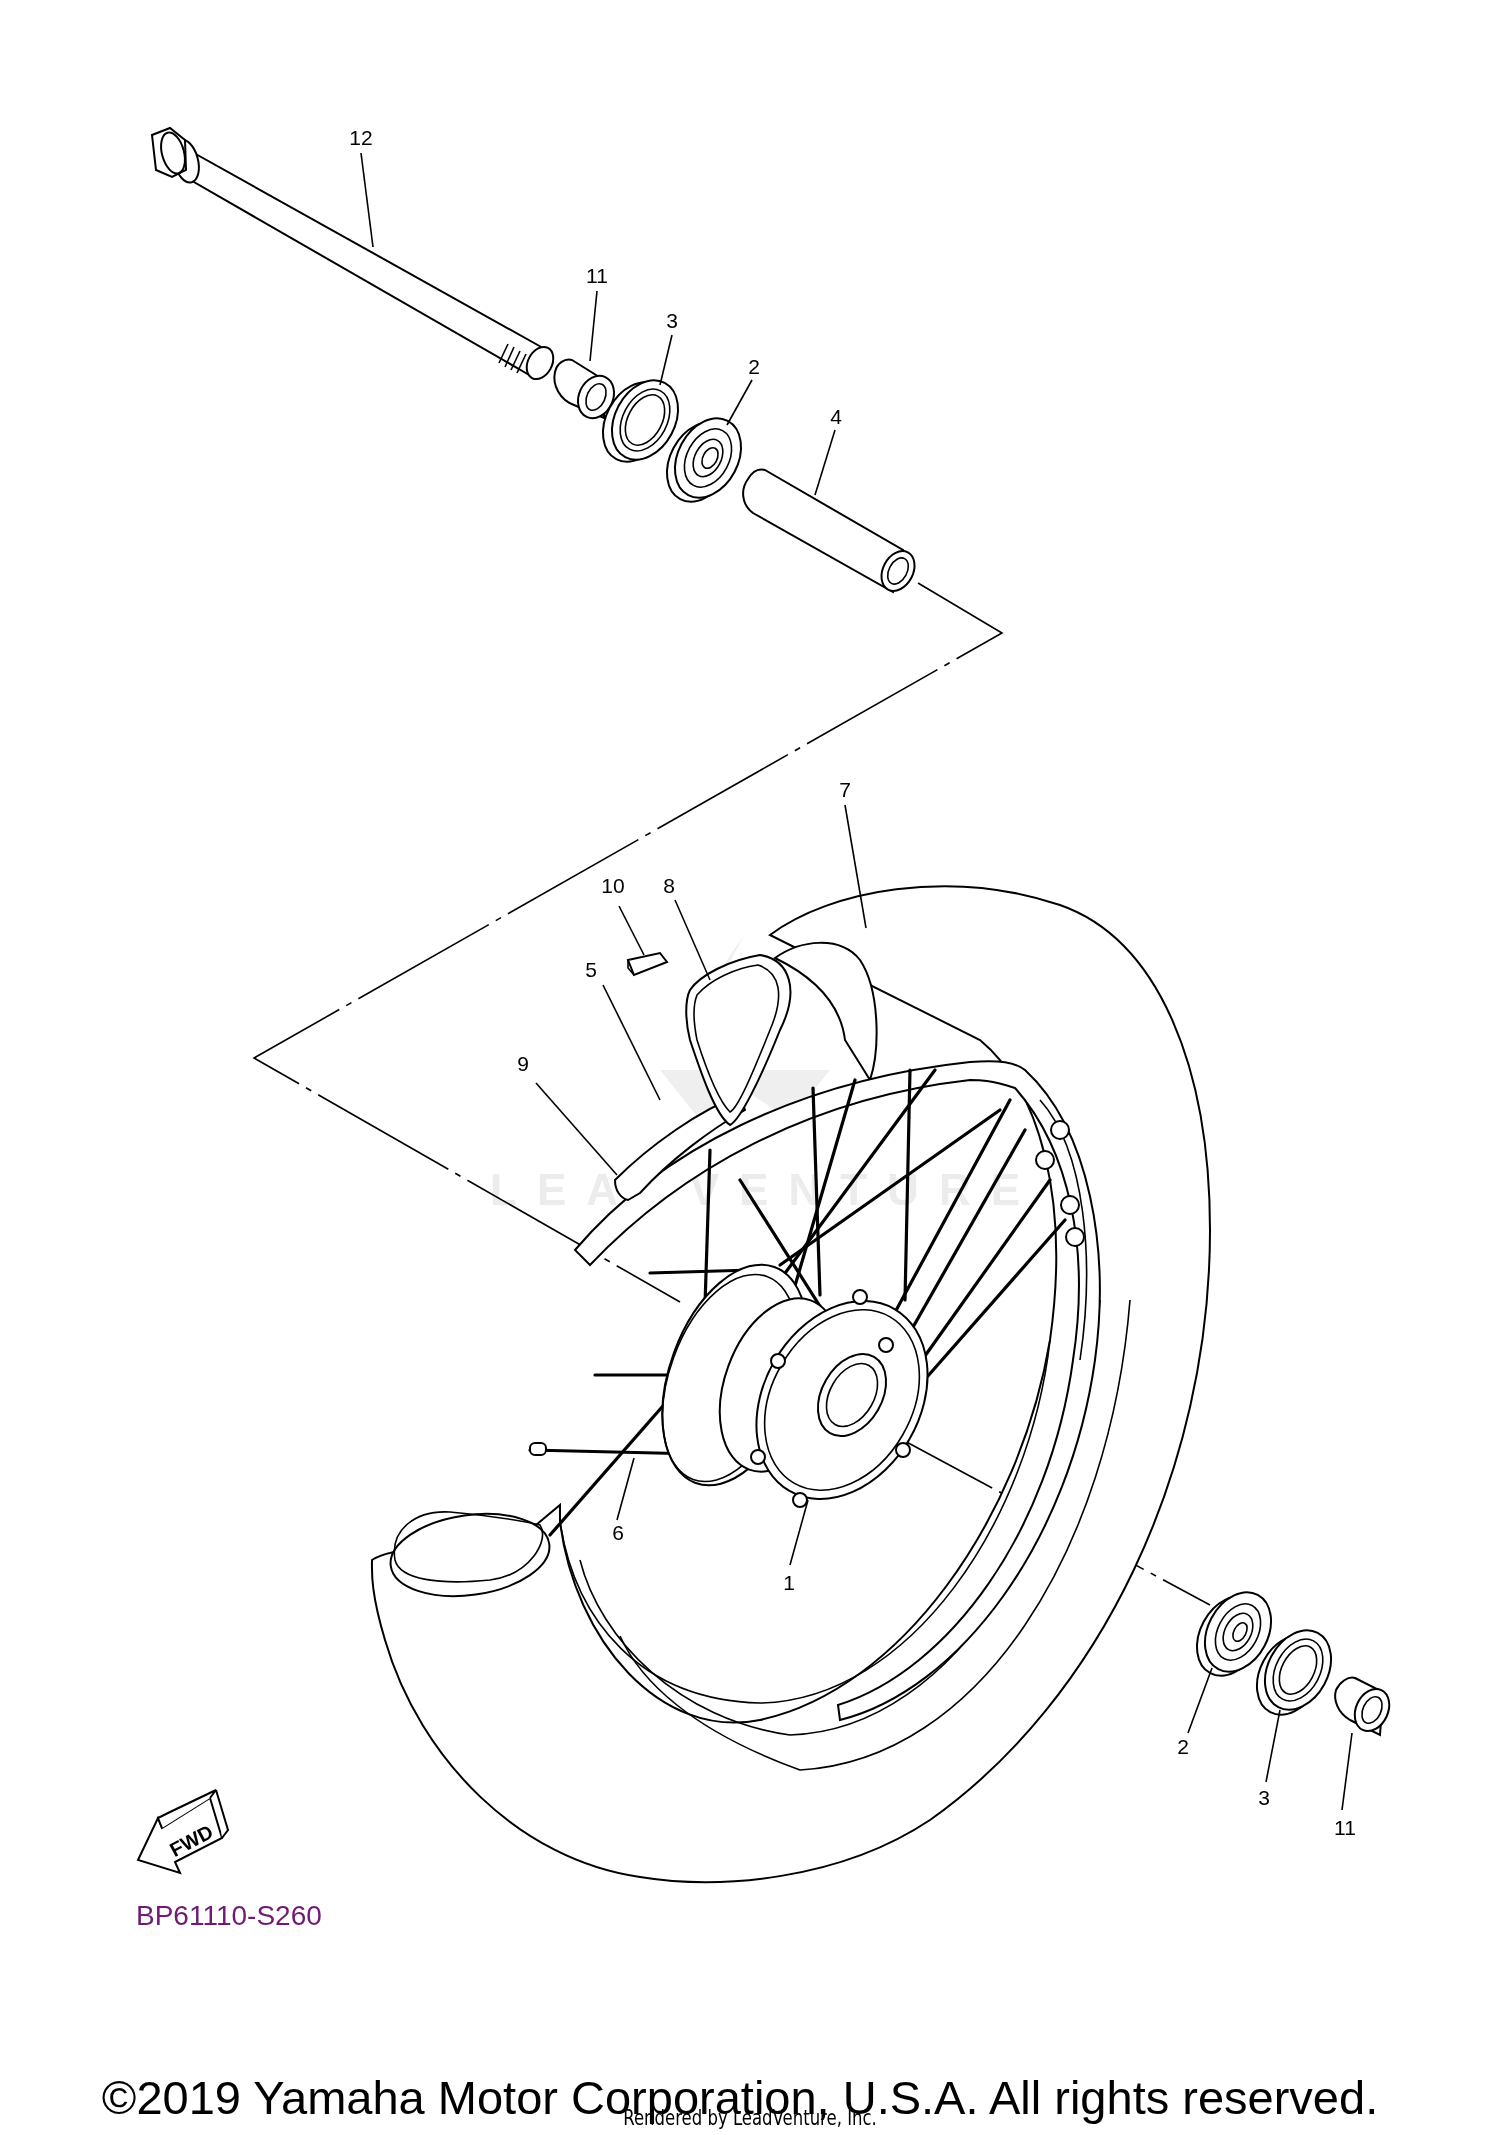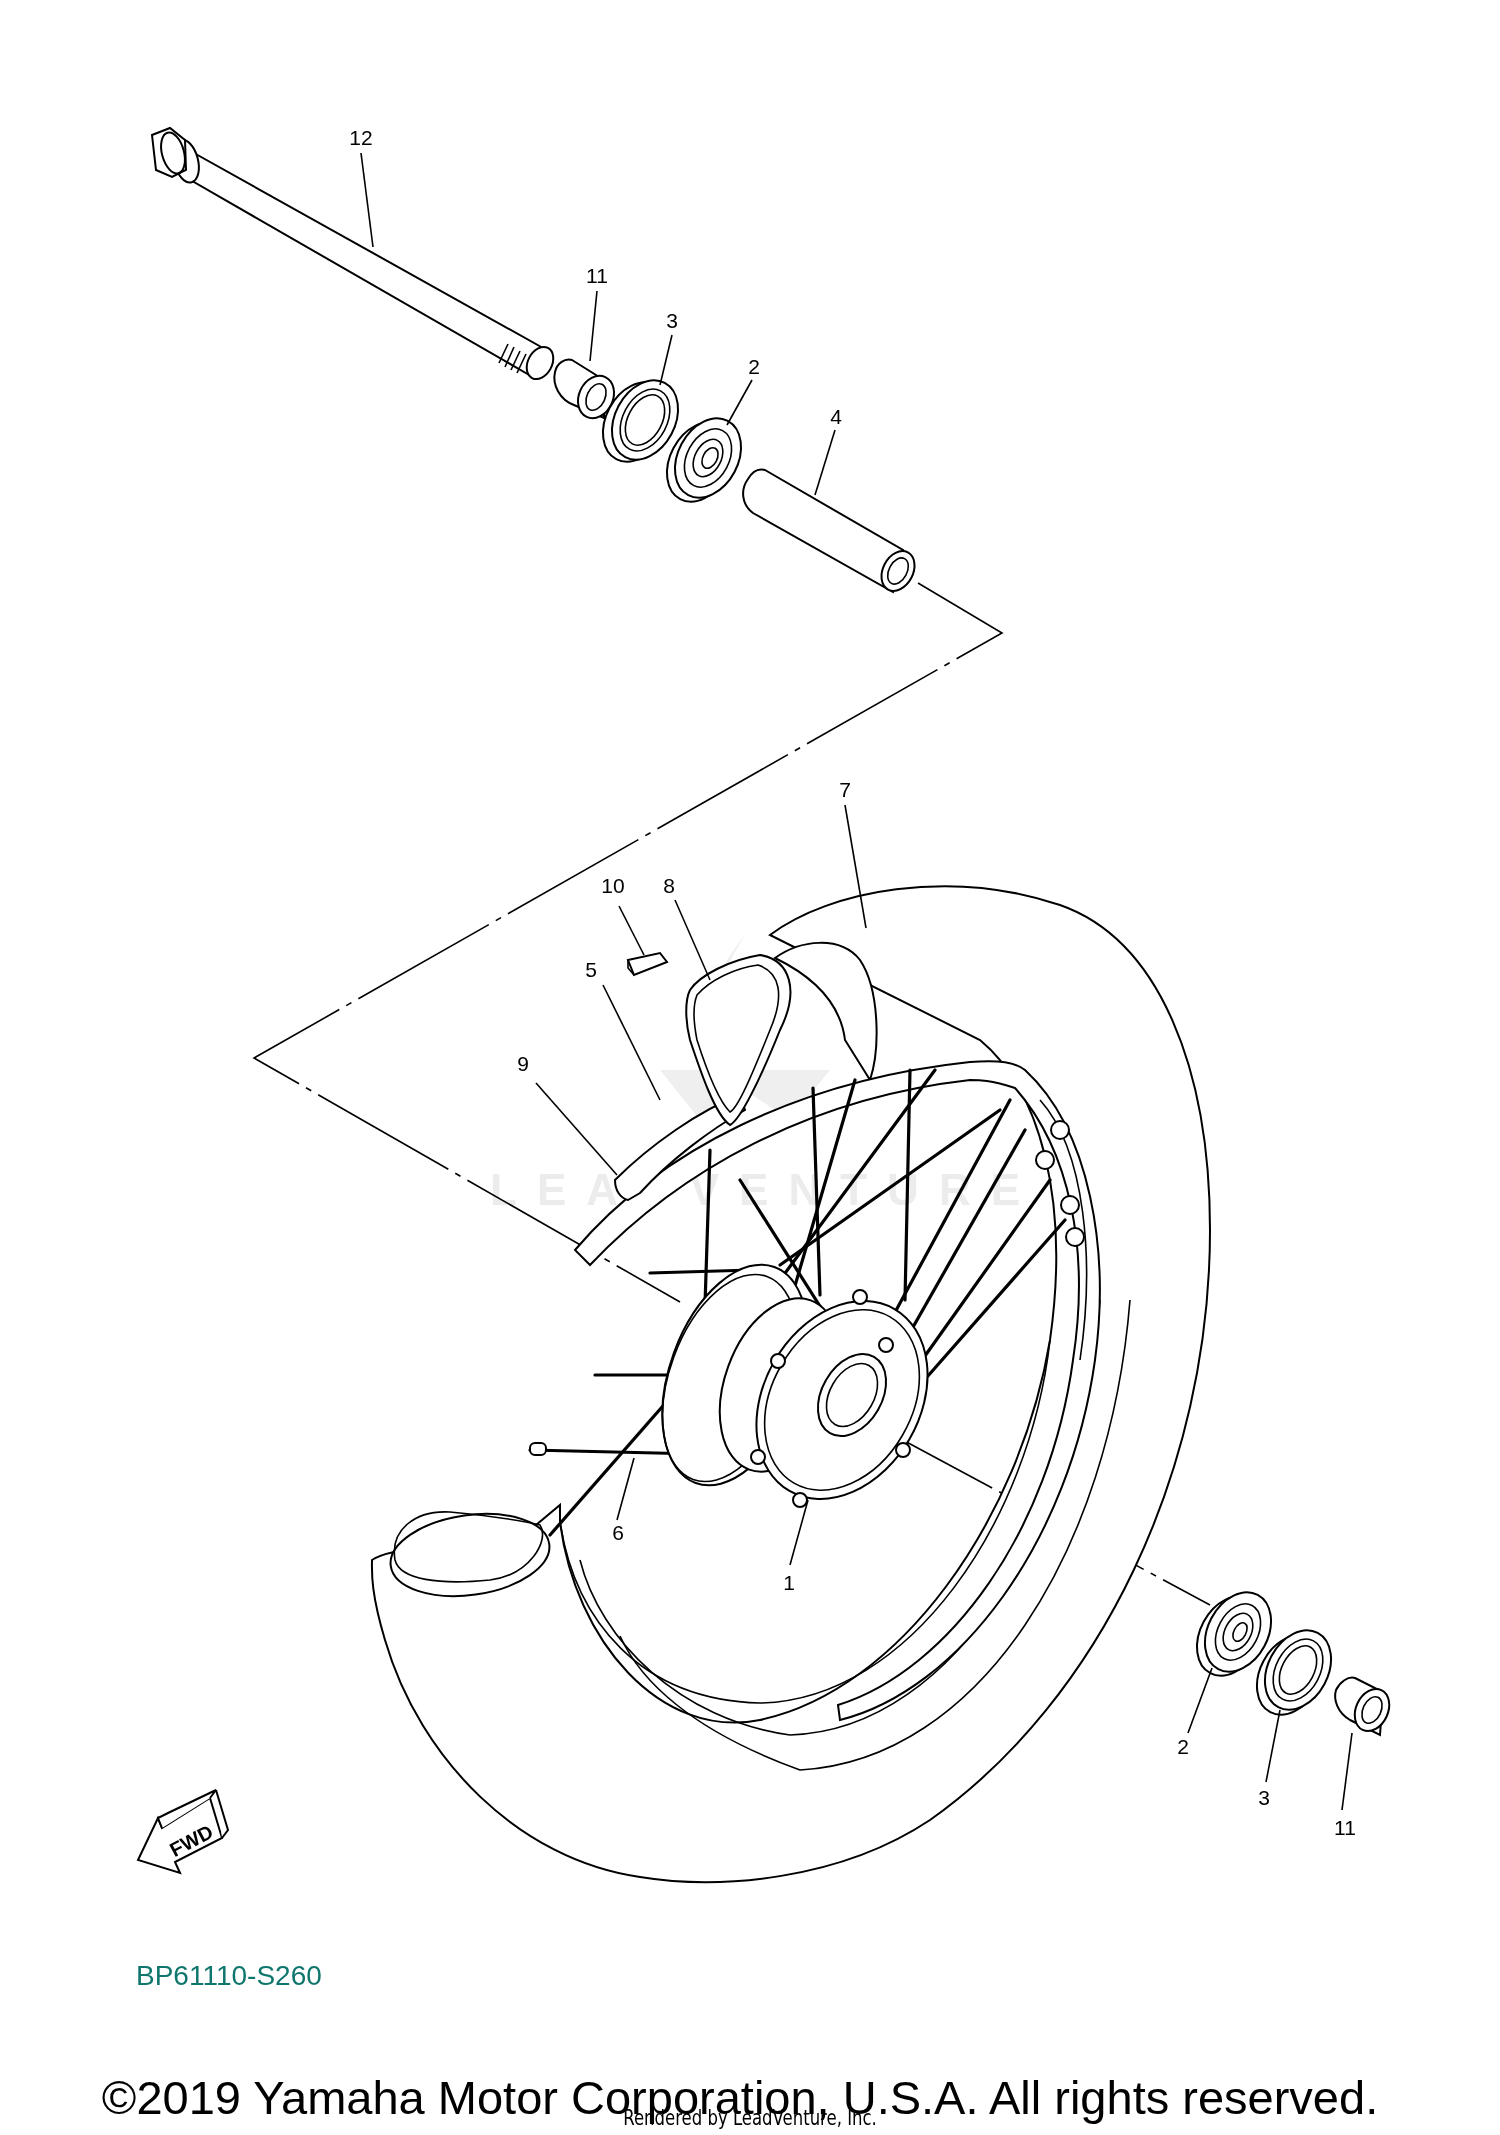--- a/index.html
+++ b/index.html
@@ -6,21 +6,21 @@
   body { width:1500px; height:2135px; position:relative; overflow:hidden; font-family:"Liberation Sans", sans-serif; }
   #diagram { position:absolute; left:0; top:0; width:1500px; height:2135px; }
   .ln { fill:none; stroke:#000; stroke-width:2; stroke-linejoin:round; stroke-linecap:round; }
   .thin { fill:none; stroke:#000; stroke-width:1.6; }
   .thick { fill:none; stroke:#000; stroke-width:3.2; stroke-linecap:round; }
   .part { fill:#fff; stroke:#000; stroke-width:2; }
   .dash { fill:none; stroke:#000; stroke-width:1.6; stroke-dasharray:150 8 6 8; }
   .lead { fill:none; stroke:#000; stroke-width:1.6; }
   .callout { font-family:"Liberation Sans", sans-serif; font-size:21px; fill:#000; text-anchor:middle; }
   .wm { font-family:"Liberation Sans", sans-serif; font-size:44px; font-weight:bold; fill:#ececec; letter-spacing:20px; }
-  .code { position:absolute; left:136px; top:1960px; font-size:28px; color:#0f766e; }
+  .code { position:absolute; left:136px; top:1900px; font-size:28px; color:#701a75; }
   .copy { position:absolute; left:0; width:1480px; top:2070px; text-align:center; font-size:47px; color:#000; }
   .render { position:absolute; left:0; width:1500px; top:2105px; text-align:center; font-size:22px; color:#000; font-family:"DejaVu Sans", sans-serif; transform:scaleX(0.75); }
 </style>
 </head>
 <body>
 
 <svg id="diagram" viewBox="0 0 1500 2135" xmlns="http://www.w3.org/2000/svg">
 
   <text class="wm" x="490" y="1205">LEADVENTURE</text>
   <g fill="#efefef">

